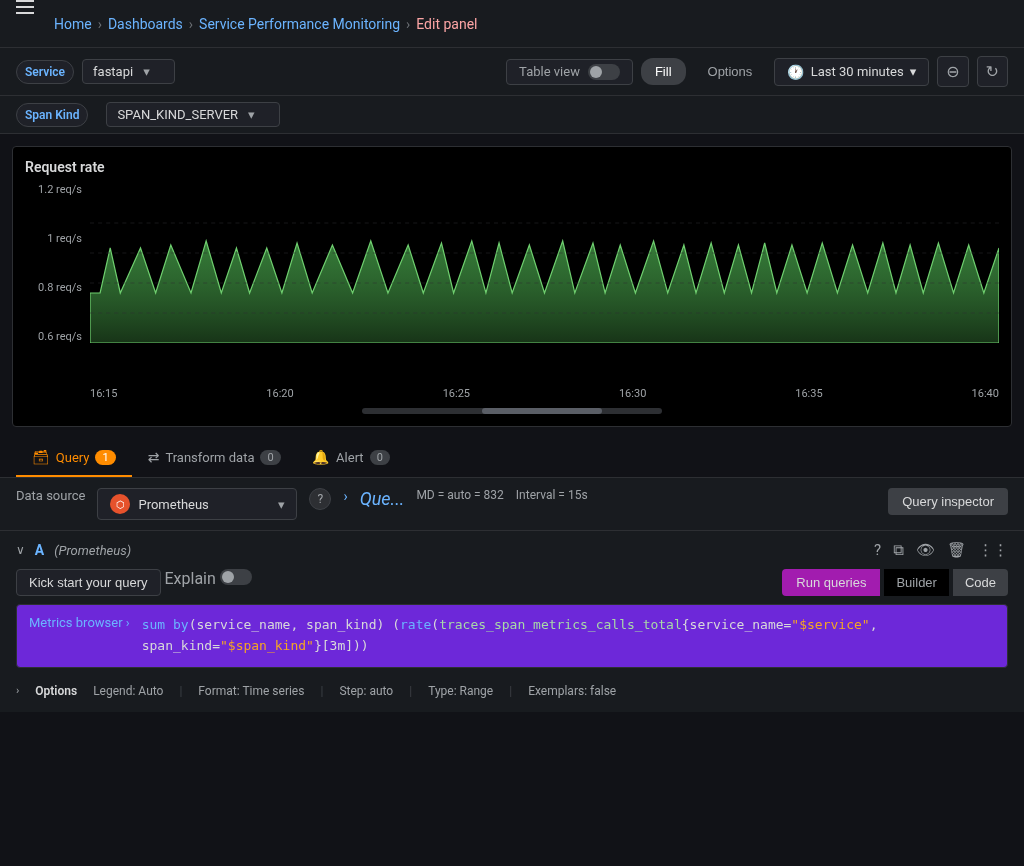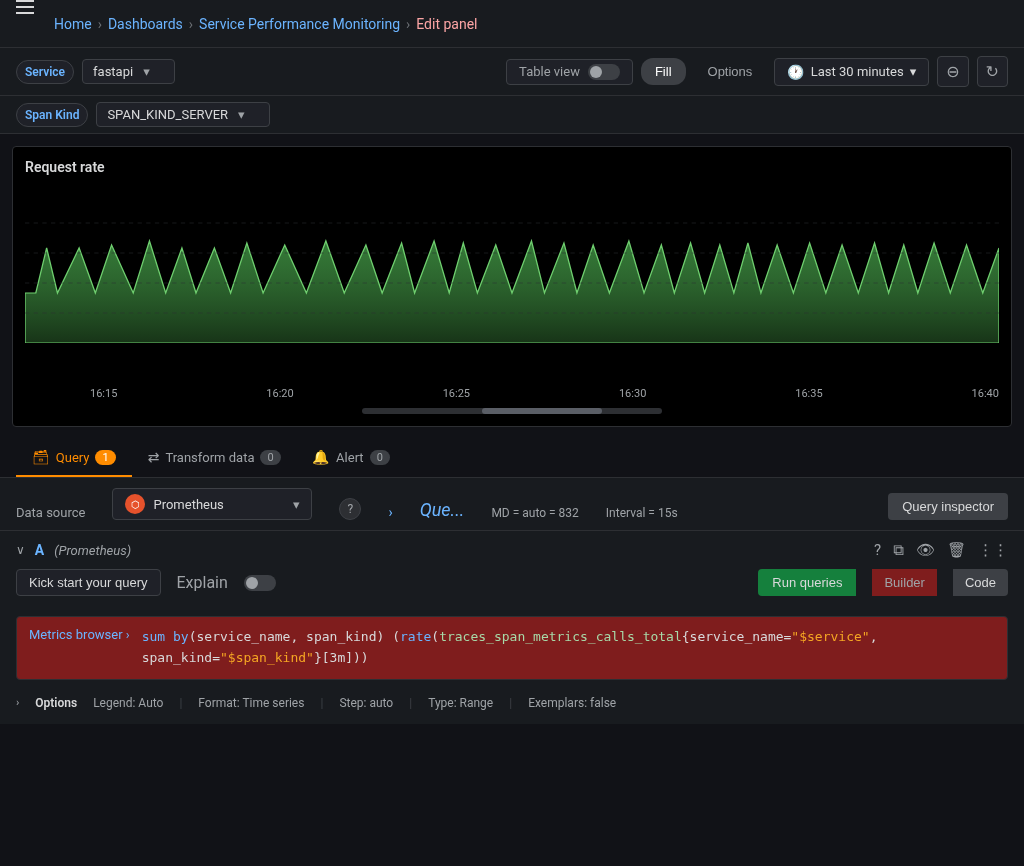--- a/index.html
+++ b/index.html
@@ -135,21 +135,21 @@
       display: flex;
       align-items: center;
     }
 
     
     .filter-bar2 {
       background: #181b1f;
       padding: 6px 16px;
       display: flex;
       align-items: center;
-      gap: 8px;
+      gap: 18px;
       border-bottom: 1px solid #2d2f33;
     }
 
     
     .chart-container {
       background: #000000;
       margin: 12px 12px;
       border: 1px solid #2d2f33;
       border-radius: 4px;
       padding: 12px;
@@ -247,23 +247,23 @@
       font-size: 11px;
     }
     .badge.active-badge {
       background: #ff8c00;
       color: #fff;
     }
 
     
     .datasource-row {
       display: flex;
-      align-items: flex-end;
+      align-items: flex-start;
       padding: 10px 16px;
-      gap: 27px;
+      gap: 12px;
       border-bottom: 1px solid #2d2f33;
       background: #181b1f;
     }
     .ds-label { color: #9fa3a7; font-size: 13px; }
     .ds-select {
       background: #1f2128;
       border: 1px solid #3d4045;
       border-radius: 4px;
       padding: 5px 12px;
       display: flex;
@@ -329,23 +329,22 @@
       margin-left: auto;
       display: flex;
       align-items: center;
       gap: 12px;
       color: #9fa3a7;
     }
     .query-actions span { cursor: pointer; font-size: 15px; }
 
     .query-editor-toolbar {
       display: flex;
-      align-items: center;
-      gap: 16px;
-      margin-bottom: 20px;
+      gap: 4px;
+      margin-bottom: 8px;
     }
     .kick-start-btn {
       background: #1f2128;
       border: 1px solid #3d4045;
       border-radius: 4px;
       padding: 5px 12px;
       color: #d8d9da;
       cursor: pointer;
       font-size: 13px;
     }
@@ -360,50 +359,50 @@
     .explain-toggle::after {
       content: '';
       position: absolute;
       width: 12px; height: 12px;
       background: #9fa3a7;
       border-radius: 50%;
       top: 2px; left: 2px;
     }
     .run-queries-btn {
       margin-left: auto;
-      background: #15803d;
+      background: #a21caf;
       color: #d8d9da;
       border: none;
       border-radius: 4px 0 0 4px;
       padding: 6px 14px;
       cursor: pointer;
       font-size: 13px;
     }
     .builder-btn {
-      background: #7f1d1d;
+      background: #000000;
       color: #9fa3a7;
       border: none;
       border-radius: 0;
       padding: 6px 12px;
       cursor: pointer;
       font-size: 13px;
     }
     .code-btn {
       background: #3d4045;
       color: #d8d9da;
       border: none;
       border-radius: 0 4px 4px 0;
       padding: 6px 12px;
       cursor: pointer;
       font-size: 13px;
     }
 
     
     .metrics-code-area {
-      background: #7f1d1d;
+      background: #6d28d9;
       border: 1px solid #2d2f33;
       border-radius: 4px;
       padding: 10px 12px;
       margin-bottom: 8px;
       display: flex;
       align-items: flex-start;
       gap: 12px;
     }
     .metrics-browser-link {
       color: #6bb4ff;
@@ -486,20 +485,26 @@
   <span class="filter-label">Span Kind</span>
   <div class="filter-dropdown">
     <span>SPAN_KIND_SERVER</span>
     <span class="arrow">▾</span>
   </div>
 </div>
 
 <div class="chart-container">
   <div class="chart-title">Request rate</div>
   <div class="chart-area">
+    <div class="y-axis">
+      <span>1.2 req/s</span>
+      <span>1 req/s</span>
+      <span>0.8 req/s</span>
+      <span>0.6 req/s</span>
+    </div>
     <div class="chart-plot">
       <svg class="chart-svg" viewBox="0 0 900 160" preserveAspectRatio="none">
         <defs>
           <linearGradient id="greenGrad" x1="0" y1="0" x2="0" y2="1">
             <stop offset="0%" stop-color="#4caf50" stop-opacity="0.7"></stop>
             <stop offset="100%" stop-color="#1a3a1a" stop-opacity="0.9"></stop>
           </linearGradient>
         </defs>
 
         <polygon fill="url(#greenGrad)" stroke="#6fcf6f" stroke-width="1.2" points="

